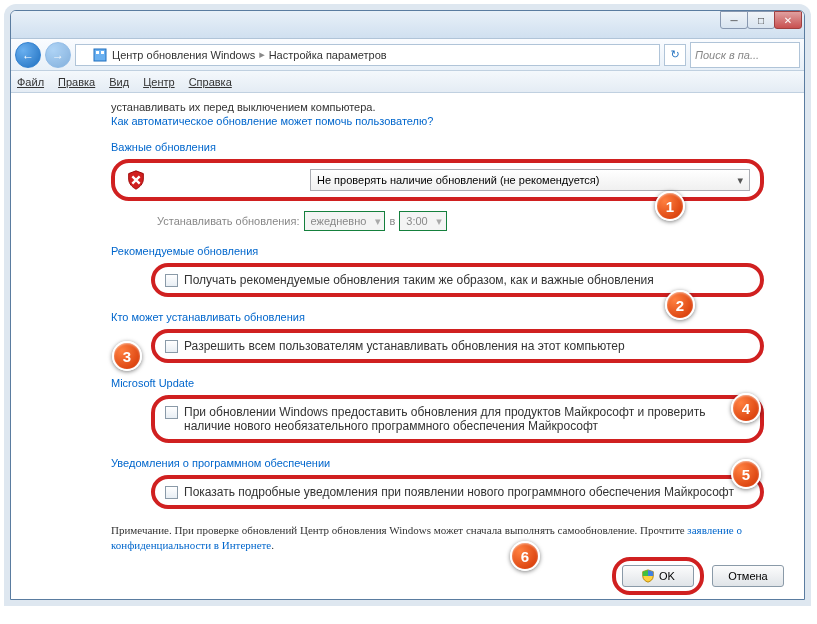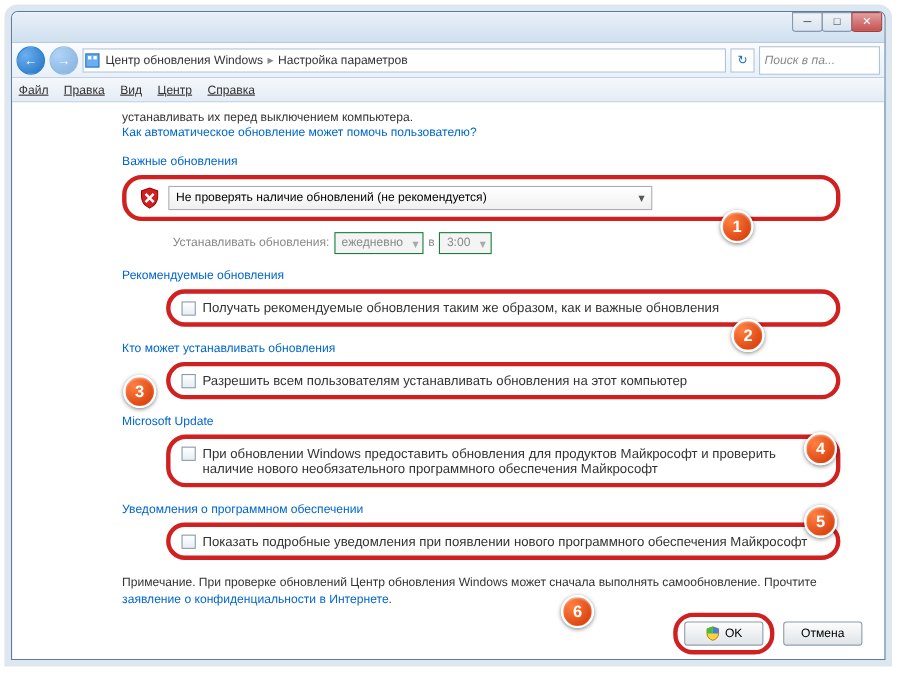--- a/index.html
+++ b/index.html
@@ -8,21 +8,21 @@
 .window { width: 795px; height: 590px; margin: 10px; border: 1px solid #5a7ca0; border-radius: 6px 6px 0 0; background: #fff; box-shadow: 0 0 0 6px rgba(200,215,230,0.6); position: relative; overflow: hidden; }
 
 .titlebar { height: 28px; background: linear-gradient(#e8f0f8,#d0e0f0); border-bottom: 1px solid #b0c4d8; position: relative; }
 .win-controls { position: absolute; right: 2px; top: 0; display: flex; }
 .win-btn { width: 28px; height: 18px; border: 1px solid #8898b0; background: linear-gradient(#f0f4f8,#d8e4f0); margin-left: -1px; display: flex; align-items: center; justify-content: center; font-size: 10px; color: #333; border-radius: 0 0 3px 3px; }
 .win-btn.close { background: linear-gradient(#e0a0a0,#c85050); color: #fff; border-color: #a04040; }
 
 .navbar { height: 32px; background: linear-gradient(#fafcff,#e8f0f8); border-bottom: 1px solid #c0d0e0; display: flex; align-items: center; padding: 0 4px; gap: 4px; }
 .navbtn { width: 26px; height: 26px; border-radius: 50%; background: radial-gradient(circle at 30% 30%, #6ab0f0, #2070c0); border: 1px solid #3080d0; display: flex; align-items: center; justify-content: center; color: #fff; font-size: 12px; }
 .navbtn.fwd { opacity: 0.5; }
-.breadcrumb { flex: 1; height: 22px; border: 1px solid #b0c4d8; background: #fff; display: flex; align-items: center; padding: 0 0; font-size: 11px; color: #333; }
+.breadcrumb { flex: 1; height: 22px; border: 1px solid #b0c4d8; background: #fff; display: flex; align-items: center; padding: 0 16px; font-size: 11px; color: #333; }
 .breadcrumb .sep { margin: 0 4px; color: #888; }
 .refresh-btn { width: 22px; height: 22px; border: 1px solid #b0c4d8; background: #fff; display: flex; align-items: center; justify-content: center; color: #2070c0; }
 .searchbox { width: 110px; height: 22px; border: 1px solid #b0c4d8; background: #fff; padding: 12px 4px; font-style: italic; color: #888; display: flex; align-items: center; }
 
 .menubar { height: 22px; background: linear-gradient(#f4f8fc,#e4ecf4); border-bottom: 1px solid #c0d0e0; display: flex; align-items: center; padding: 0 6px; gap: 14px; font-size: 11px; }
 .menubar span { color: #333; }
 .menubar span u { text-decoration: underline; }
 
 .content { padding: 8px 40px 8px 100px; position: relative; height: calc(100% - 82px); }
 
@@ -40,29 +40,29 @@
 .dropdown::after { content: "▾"; position: absolute; right: 6px; color: #555; }
 
 .schedule-row { margin-left: 46px; margin-top: 10px; display: flex; align-items: center; gap: 4px; color: #888; font-size: 11px; }
 .schedule-row .combo { height: 20px; border: 1px solid #15803d; background: #f4f4f4; padding: 0 18px 0 6px; display: inline-flex; align-items: center; position: relative; color: #888; }
 .schedule-row .combo::after { content: "▾"; position: absolute; right: 4px; color: #aaa; }
 
 .checkbox-row { display: flex; align-items: flex-start; gap: 6px; }
 .checkbox { width: 13px; height: 13px; border: 1px solid #8a9aa8; background: linear-gradient(#fff,#e8eef4); flex-shrink: 0; margin-top: 1px; }
 .checkbox-label { font-size: 12px; color: #333; }
 
-.note { font-size: 11px; color: #333; margin-top: 14px; line-height: 1.4; }
+.note { font-size: 11px; color: #333; margin-top: 14px; line-height: 1.4; font-family: Liberation Serif, serif; }
 
 .btn-row { position: absolute; bottom: 4px; right: 20px; display: flex; gap: 8px; align-items: center; }
 .btn { height: 22px; min-width: 72px; border: 1px solid #8a9aa8; background: linear-gradient(#fcfcfc,#e0e4e8); border-radius: 3px; display: inline-flex; align-items: center; justify-content: center; gap: 4px; font-size: 11px; padding: 0 10px; }
 .btn .shield-mini { width: 14px; height: 14px; }
 
 .callout { position: absolute; width: 30px; height: 30px; border-radius: 50%; background: radial-gradient(circle at 30% 30%, #ff8040, #d03000); border: 2px solid #fff; box-shadow: 0 1px 4px rgba(0,0,0,0.5), inset 0 1px 2px rgba(255,255,255,0.5); color: #fff; font-weight: bold; font-size: 15px; display: flex; align-items: center; justify-content: center; z-index: 100; }
 
-.row1 { display: flex; align-items: center; }
+.row1 { display: flex; align-items: center; justify-content: space-between; }
 </style>
 </head>
 <body>
 
 <div class="window">
 
   <div class="titlebar">
     <div class="win-controls">
       <div class="win-btn">─</div>
       <div class="win-btn">□</div>

